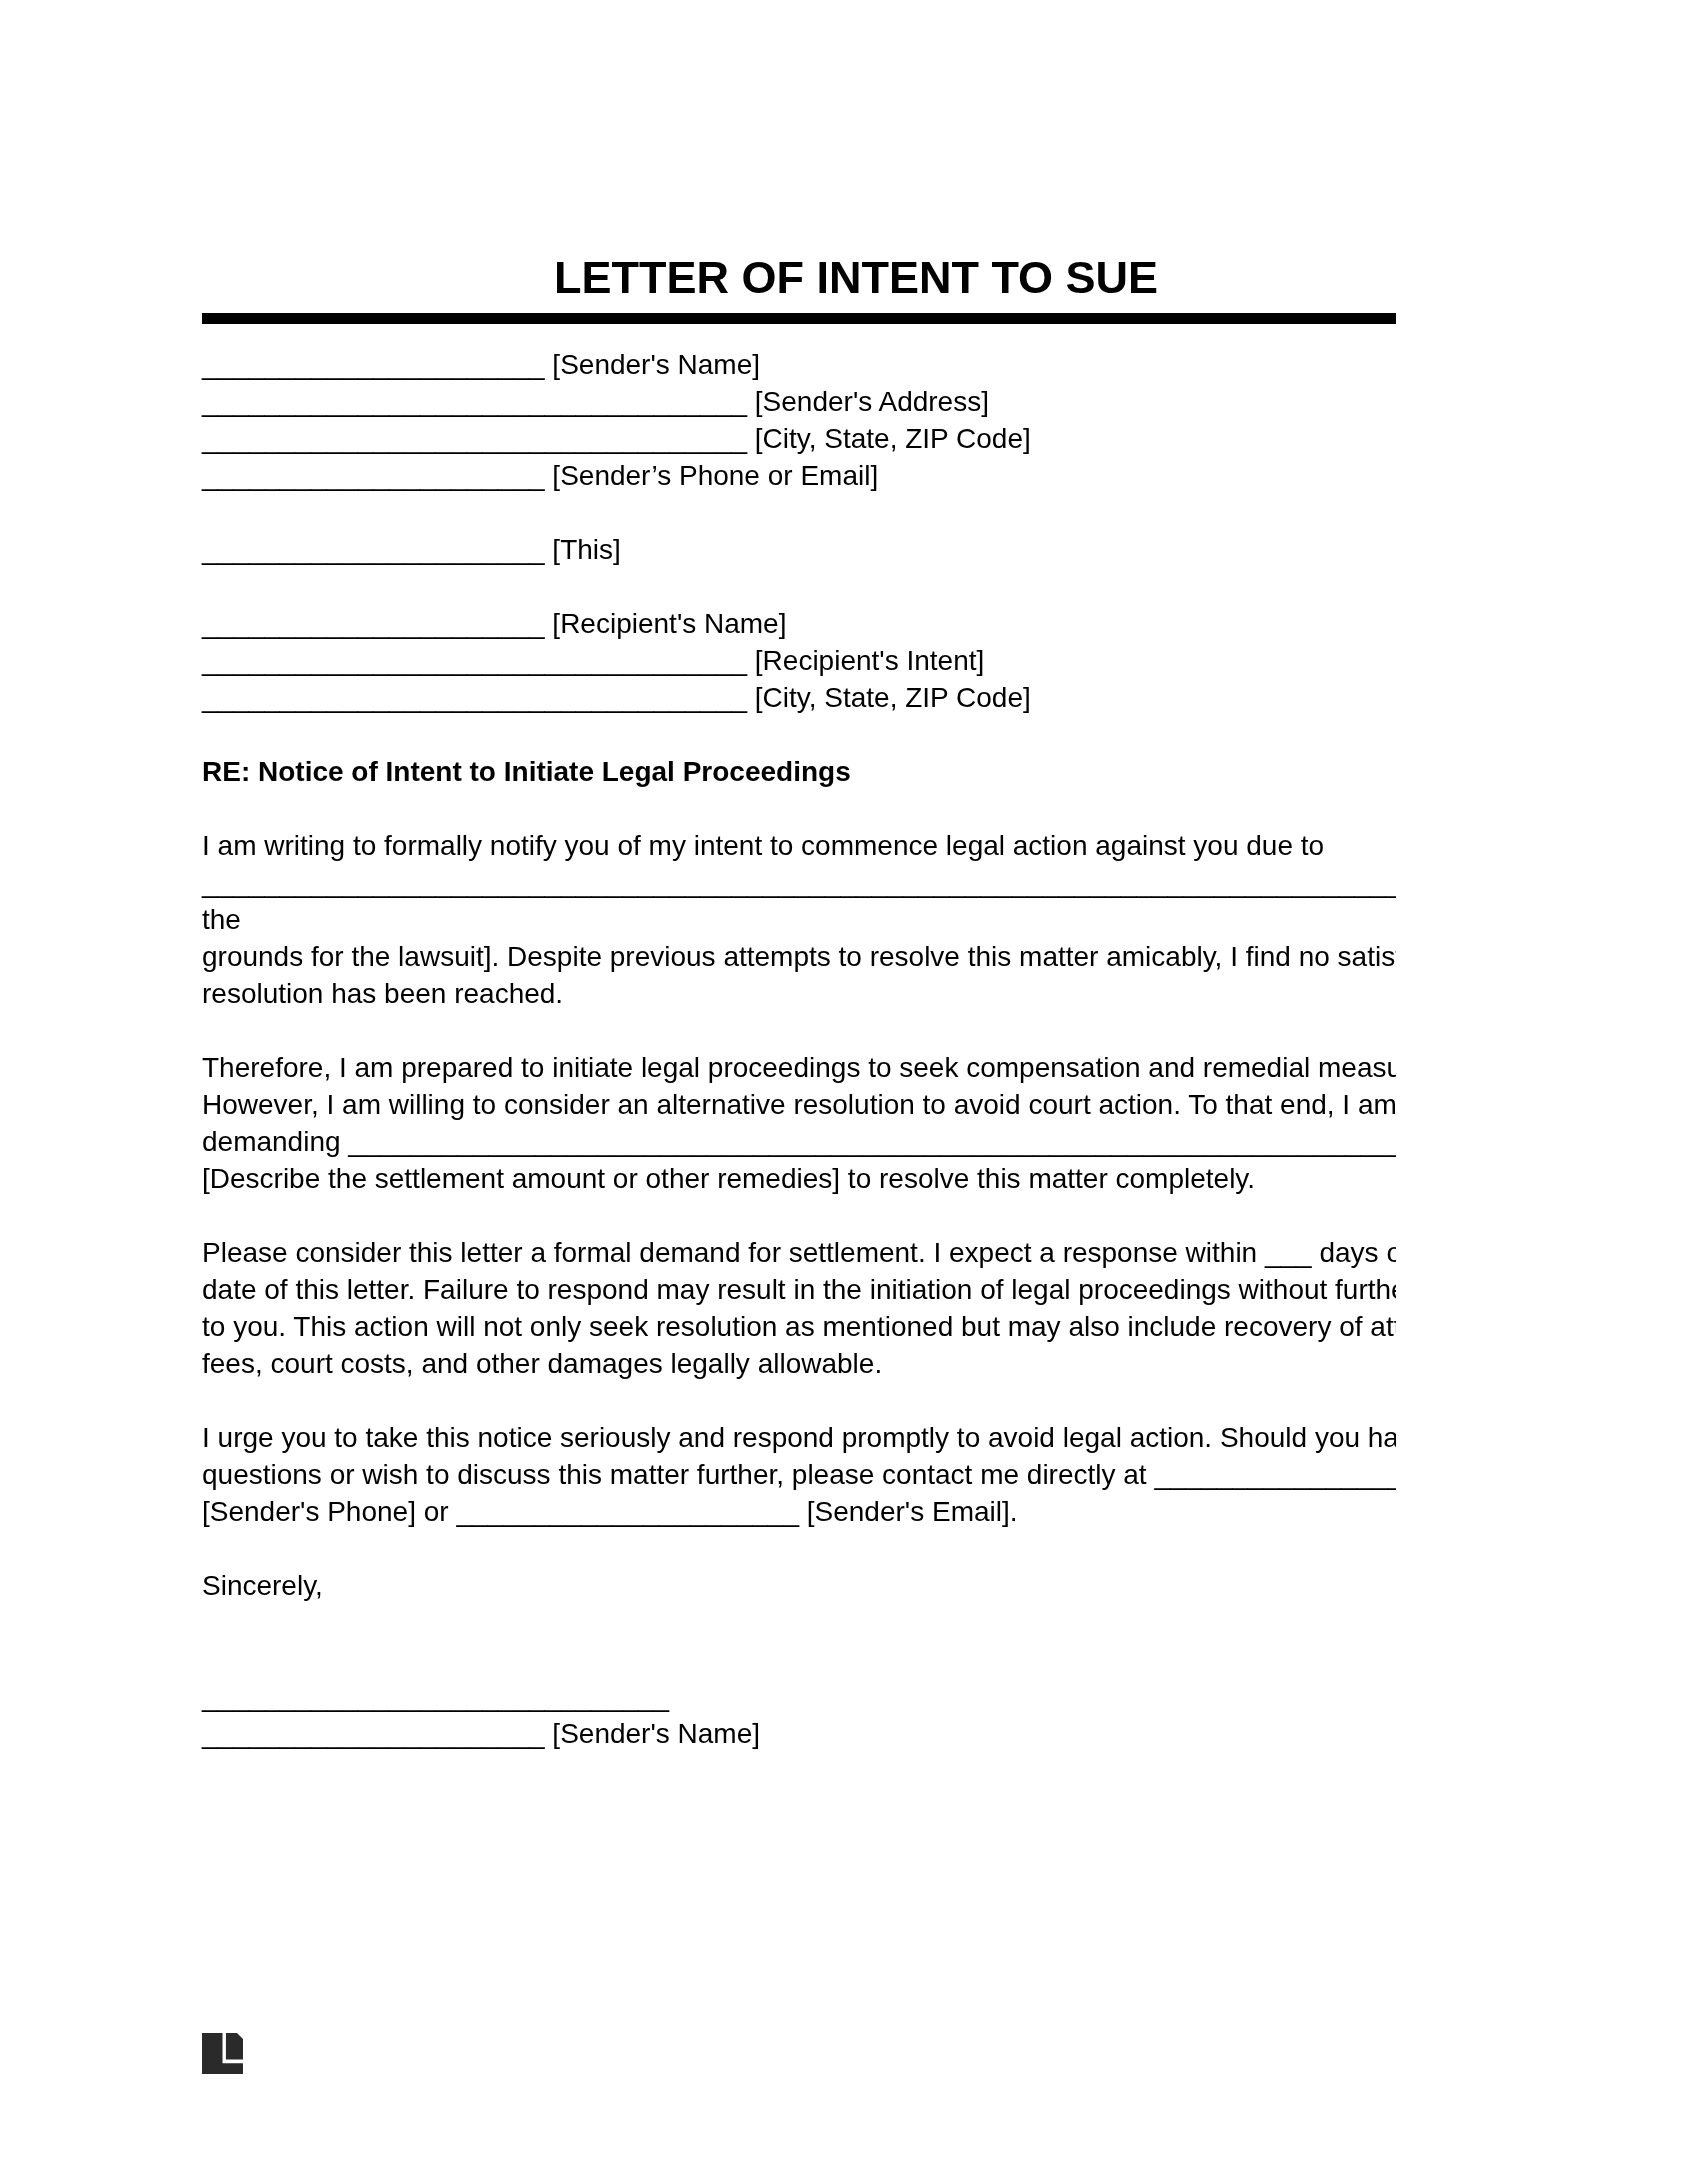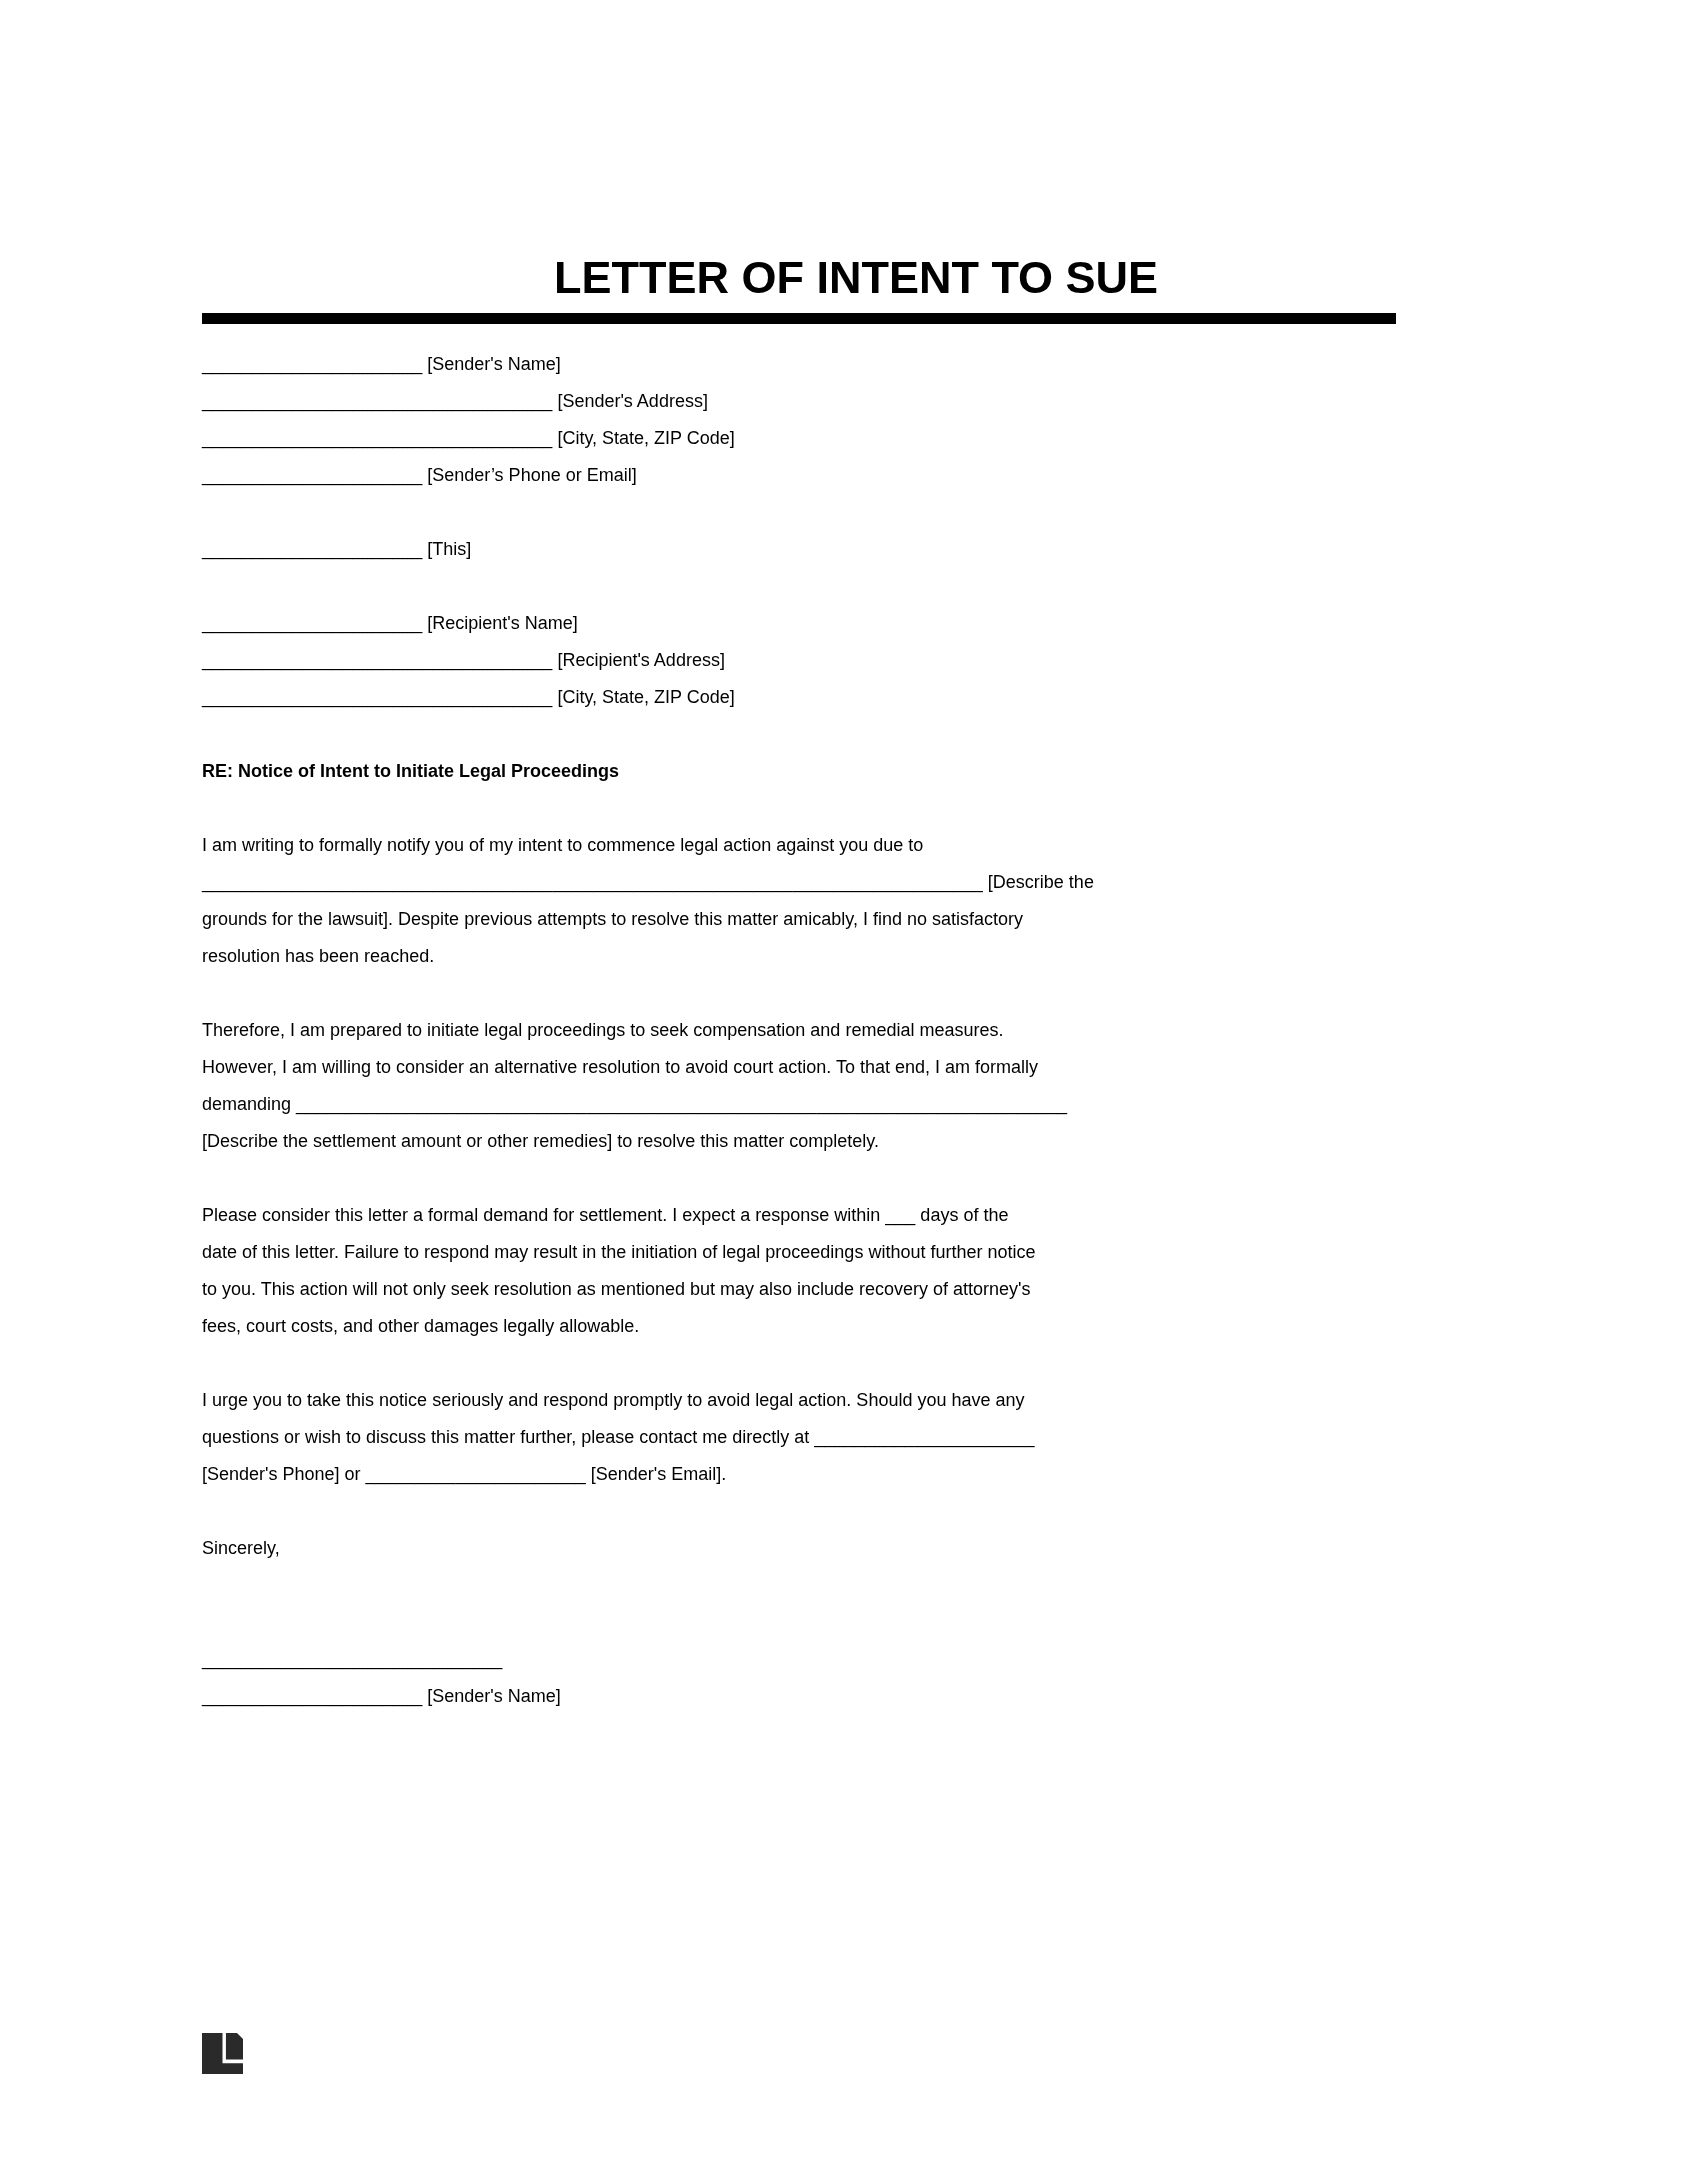--- a/index.html
+++ b/index.html
@@ -32,21 +32,21 @@
     white-space: nowrap;
   }
   .title-rule {
     width: 1308px;
     height: 11px;
     background: #000000;
     margin-top: 10.2px;
   }
   .letter-body {
     margin-top: 22px;
-    font-size: 18px;
+    font-size: 28px;
     line-height: 37px;
   }
   .block {
     margin: 0 0 37px 0;
     white-space: pre-wrap;
     width: 1380px;
   }
   .block.bold {
     font-weight: bold;
   }
@@ -75,21 +75,21 @@
     <div class="letter-body">
 
       <p class="block">______________________ [Sender's Name]
 ___________________________________ [Sender's Address]
 ___________________________________ [City, State, ZIP Code]
 ______________________ [Sender’s Phone or Email]</p>
 
       <p class="block">______________________ [This]</p>
 
       <p class="block">______________________ [Recipient's Name]
-___________________________________ [Recipient's Address]
+___________________________________ [Recipient's Intent]
 ___________________________________ [City, State, ZIP Code]</p>
 
       <p class="block bold">RE: Notice of Intent to Initiate Legal Proceedings</p>
 
 
       <p class="block">I am writing to formally notify you of my intent to commence legal action against you due to
 ______________________________________________________________________________ [Describe the
 grounds for the lawsuit]. Despite previous attempts to resolve this matter amicably, I find no satisfactory
 resolution has been reached.</p>
 

